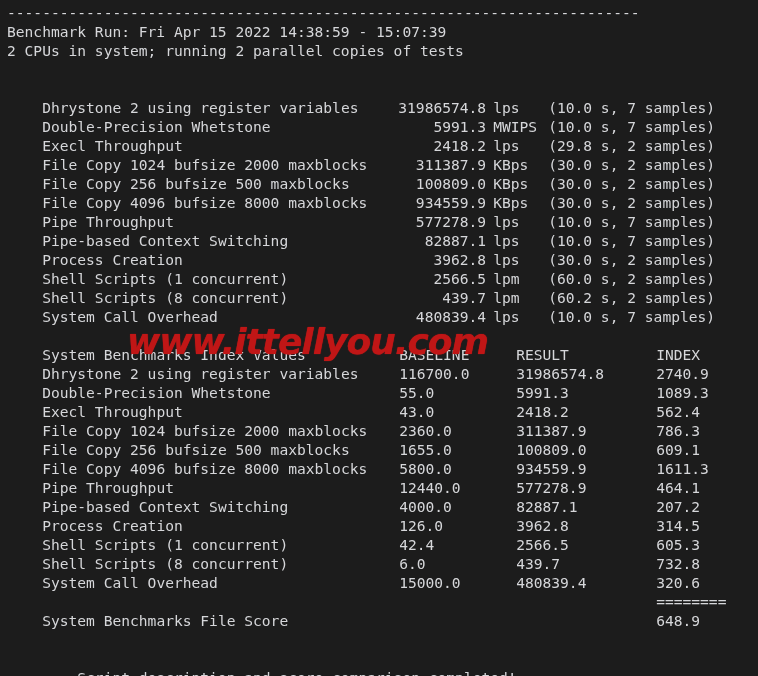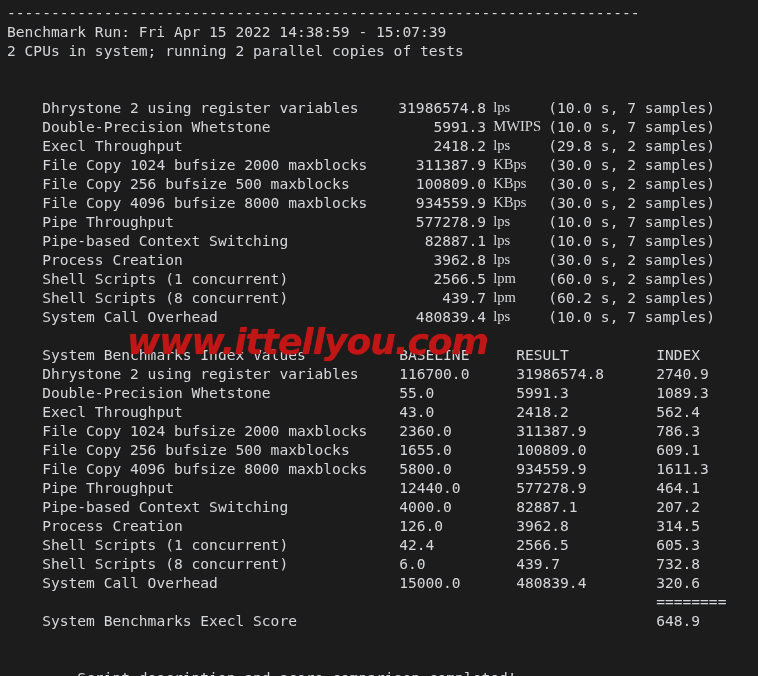--- a/index.html
+++ b/index.html
@@ -62,21 +62,20 @@
     vertical-align: top;
   }
   .c-unit {
     display: inline-block;
     width: 62px;
     text-align: left;
     white-space: pre;
     vertical-align: top;
     padding-left: 7px;
     box-sizing: border-box;
-    font-family: Liberation Serif, serif;
   }
   .c-time {
     display: inline-block;
     white-space: pre;
     vertical-align: top;
   }
   
   .i-name {
     display: inline-block;
     width: 357px;
@@ -215,21 +214,21 @@
   </div>
   <div class="row">
     <span class="i-name">System Call Overhead</span><span class="i-base">15000.0</span><span class="i-result">480839.4</span><span class="i-index">320.6</span>
   </div>
 
   <div class="sep-row">
     <span class="i-name"> </span><span class="i-base"> </span><span class="i-result"> </span><span class="i-index">========</span>
   </div>
 
   <div class="row">
-    <span class="i-name">System Benchmarks Execl Score</span><span class="i-base"> </span><span class="i-result"> </span><span class="i-index">648.9</span>
+    <span class="i-name">System Benchmarks File Score</span><span class="i-base"> </span><span class="i-result"> </span><span class="i-index">648.9</span>
   </div>
 
   <div class="blank"> </div>
   <div class="blank"> </div>
   <div class="blank"> </div>
 
   <div class="line">======= Script description and score comparison completed! =======</div>
 
   <div class="watermark">www.ittellyou.com</div>
 </div>

